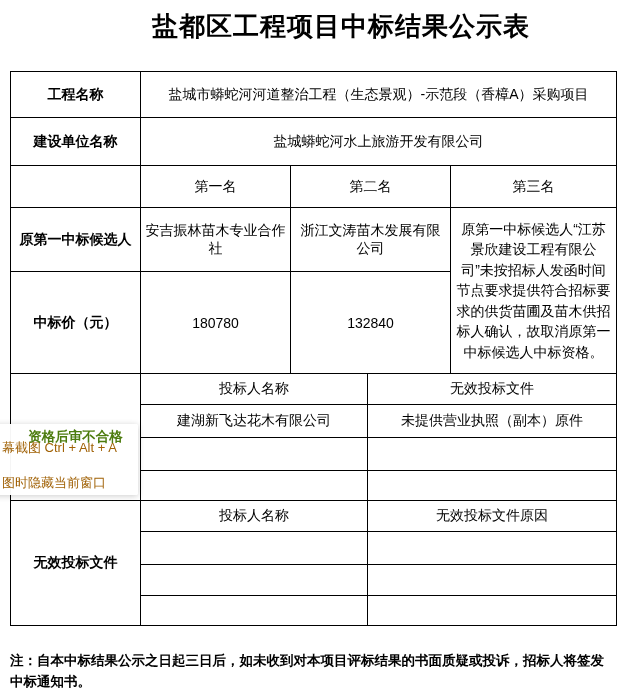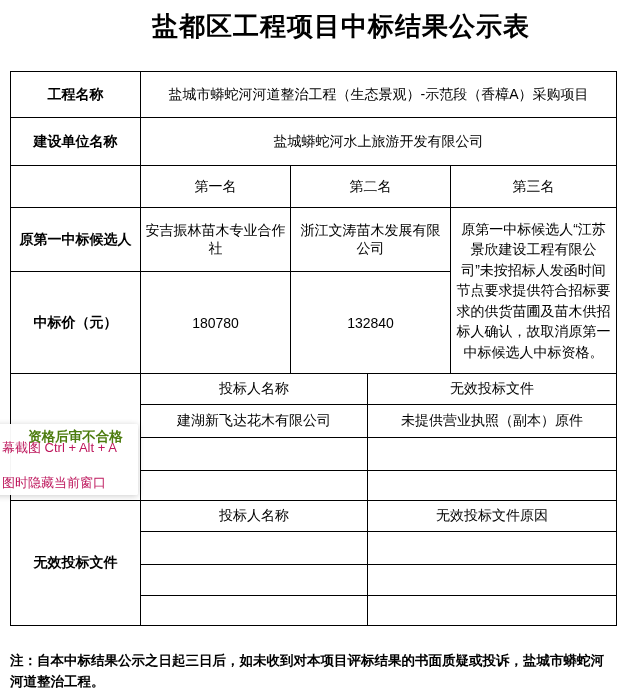--- a/index.html
+++ b/index.html
@@ -61,21 +61,21 @@
     left:-40px;top:424px;
     width:178px;height:71px;
     background:rgba(255,255,255,0.96);
     box-shadow:0 1px 6px rgba(0,0,0,0.20);
     border-radius:2px;
     z-index:20;
   }
   .tooltip .tline{
     position:absolute;
     left:42px;
-    color:#be185d;
+    color:#a16207;
     font-size:13px;
     white-space:nowrap;
     z-index:30;
   }
   .tooltip .tline1{top:15px;}
   .tooltip .tline2{top:50px;}
 </style>
 </head>
 <body>
 
@@ -161,15 +161,15 @@
       <td colspan="2"></td>
     </tr>
   </tbody>
     </table>
 
   <div class="tooltip">
     <div class="tline tline1">幕截图 Ctrl + Alt + A</div>
     <div class="tline tline2">图时隐藏当前窗口</div>
   </div>
 
-  <div class="note">注：自本中标结果公示之日起三日后，如未收到对本项目评标结果的书面质疑或投诉，盐城市蟒蛇河河道整治工程。</div>
+  <div class="note">注：自本中标结果公示之日起三日后，如未收到对本项目评标结果的书面质疑或投诉，招标人将签发中标通知书。</div>
 
 </div>
 
 </body></html>

